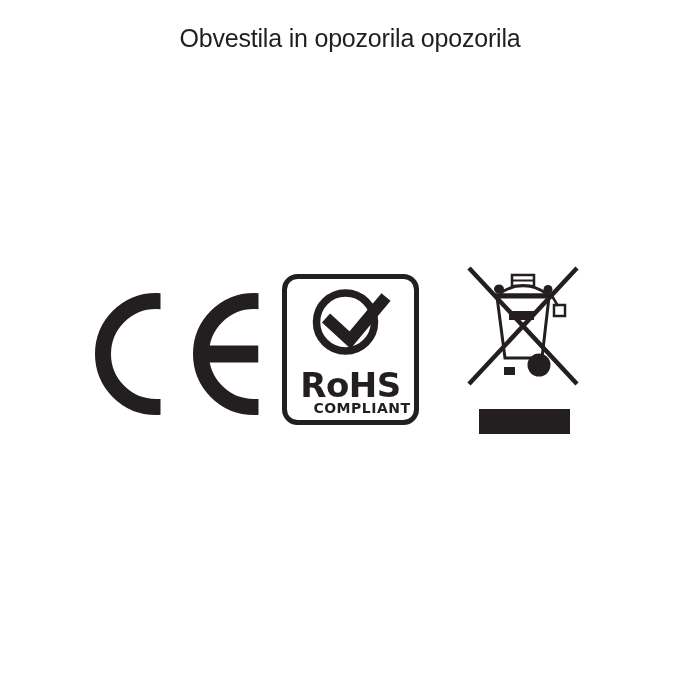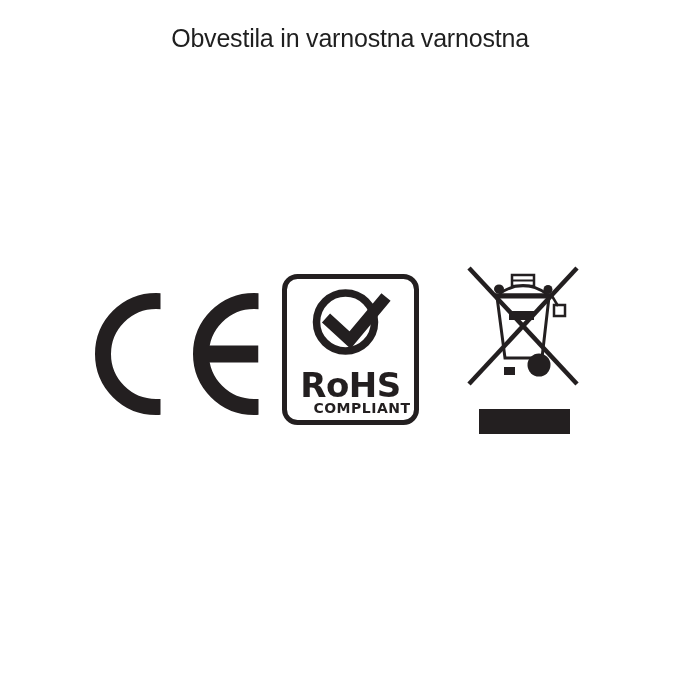--- a/index.html
+++ b/index.html
@@ -80,21 +80,21 @@
     left:479px;top:409px;
     width:91px;height:25px;
     background:var(--ink);
   }
 </style>
 </head>
 <body>
 
 <div class="canvas">
 
-  <div class="page-title">Obvestila in varnostna varnostna</div>
+  <div class="page-title">Obvestila in opozorila opozorila</div>
 
   <svg class="ce-mark" viewBox="0 0 166 124" aria-hidden="true">
     <defs>
       <clipPath id="ce-c-clip">
           <rect x="0" y="0" width="66.5" height="124"></rect>
         </clipPath>
       <clipPath id="ce-e-clip">
           <rect x="96" y="0" width="68.5" height="124"></rect>
         </clipPath>
     </defs>

